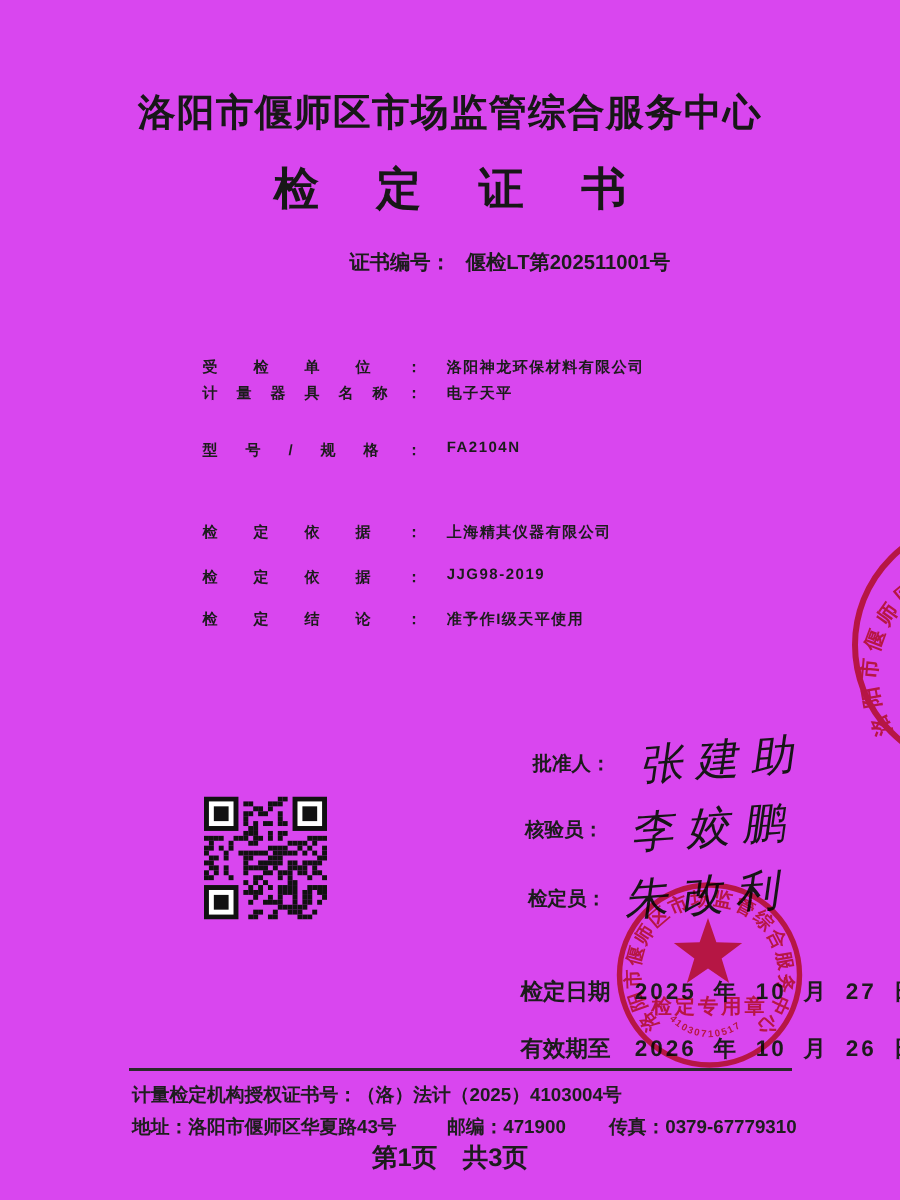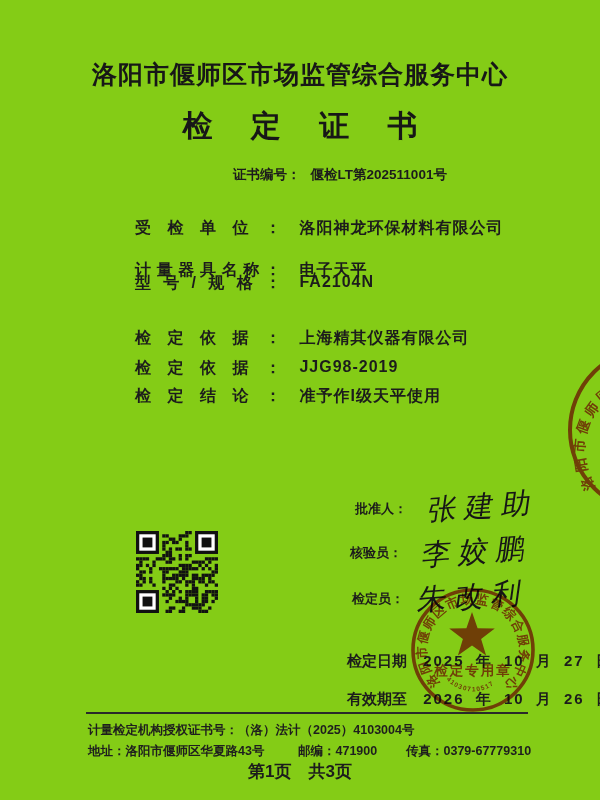--- a/index.html
+++ b/index.html
@@ -1,29 +1,29 @@
 <!DOCTYPE html>
 <html><head>
 <meta charset="utf-8">
 <style>
   html,body{margin:0;padding:0;background:#e8e8e8;}
   .page{
     position:relative;width:600px;height:800px;overflow:hidden;
-    background:#84cc16;
+    background:#d946ef;
     font-family:"Liberation Sans","DejaVu Sans",sans-serif;
     color:#1c1c1c;
   }
   .abs{position:absolute;}
   .center{width:100%;text-align:center;}
   .org-title{top:58px;font-size:25px;font-weight:bold;letter-spacing:1px;color:#171717;}
   .doc-title{top:106px;font-size:30px;font-weight:bold;letter-spacing:15px;text-indent:15px;color:#171717;}
   .cert-line{top:166px;font-size:13.5px;font-weight:bold;padding-left:40px;}
   .cert-line .num{margin-left:10px;}
 
-  .field-row{position:absolute;left:135px;height:22px;font-size:16px;font-weight:bold;white-space:nowrap;}
+  .field-row{position:absolute;left:135px;height:22px;font-size:10px;font-weight:bold;white-space:nowrap;margin-top:20px;}
   .field-label{display:inline-block;width:146px;text-align:justify;text-align-last:justify;-moz-text-align-last:justify;vertical-align:top;}
   .field-value{display:inline-block;margin-left:14px;letter-spacing:1px;}
 
   .sig-label{position:absolute;font-size:13px;font-weight:bold;white-space:nowrap;}
   .sig-name{
     position:absolute;font-size:29px;font-weight:500;color:#161616;
     transform:rotate(-4deg) skewX(-12deg);letter-spacing:8px;white-space:nowrap;
   }
 
   .date-row{position:absolute;left:347px;font-size:15px;font-weight:bold;white-space:nowrap;}
@@ -48,21 +48,21 @@
   <div class="abs center org-title">洛阳市偃师区市场监管综合服务中心</div>
   <div class="abs center doc-title">检 定 证 书</div>
   <div class="abs center cert-line">
     <span>证书编号：</span><span class="num">偃检LT第202511001号</span>
   </div>
 
   <div class="field-row" style="top:218px">
     <span class="field-label">受检单位：</span>
     <span class="field-value">洛阳神龙环保材料有限公司</span>
   </div>
-  <div class="field-row" style="top:260px">
+  <div class="field-row" style="top:235px">
     <span class="field-label">计量器具名称：</span>
     <span class="field-value">电子天平</span>
   </div>
   <div class="field-row" style="top:273px">
     <span class="field-label">型号/规格：</span>
     <span class="field-value">FA2104N</span>
   </div>
   <div class="field-row" style="top:328px">
     <span class="field-label">检定依据：</span>
     <span class="field-value">上海精其仪器有限公司</span>

